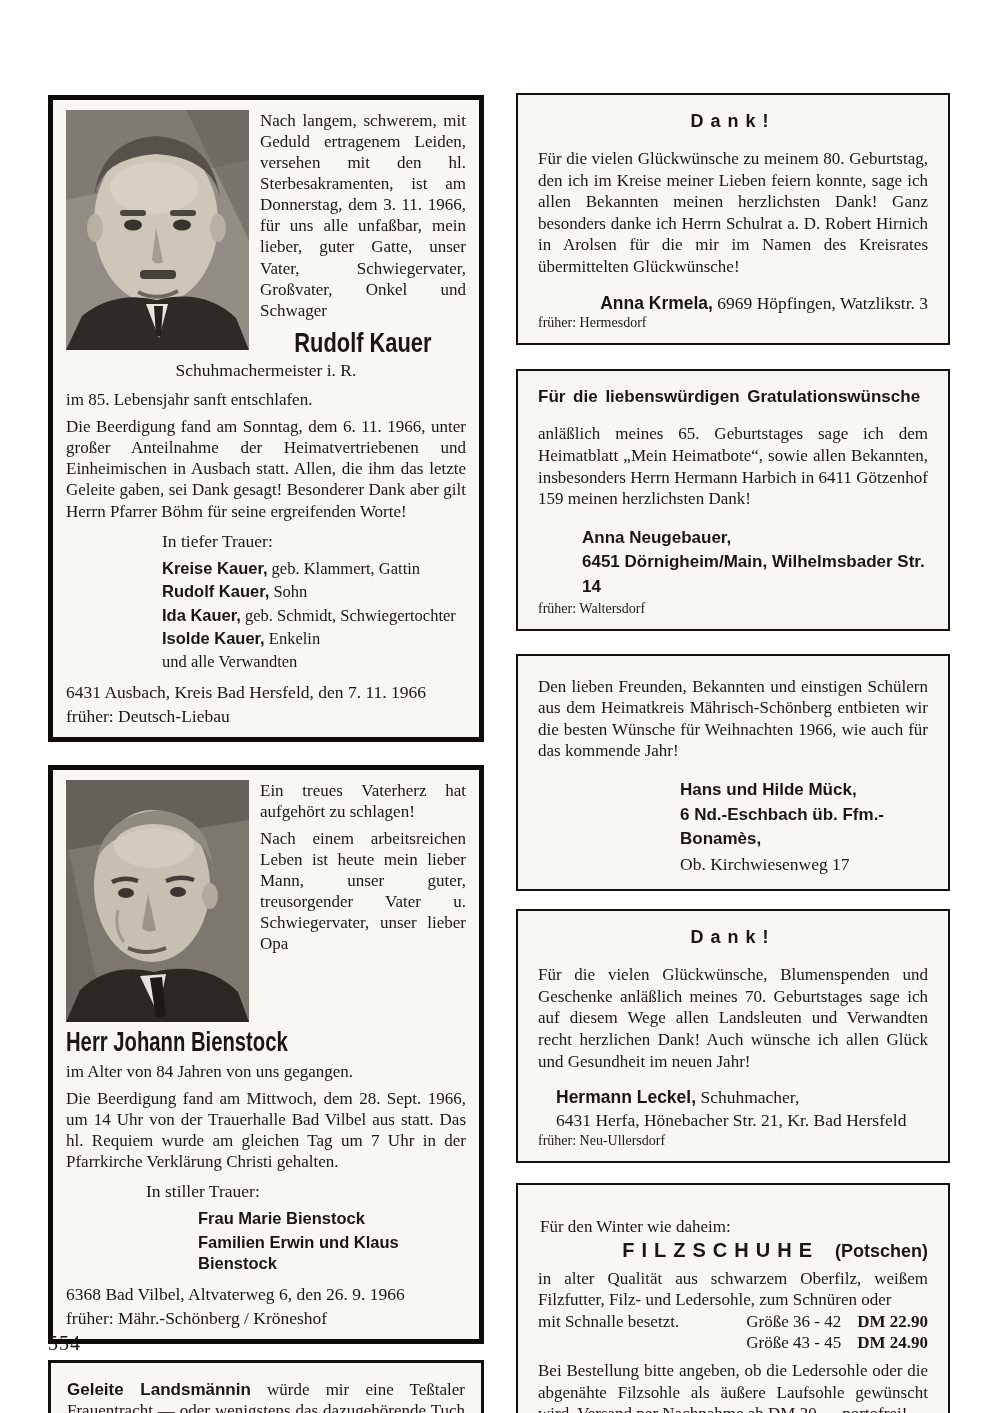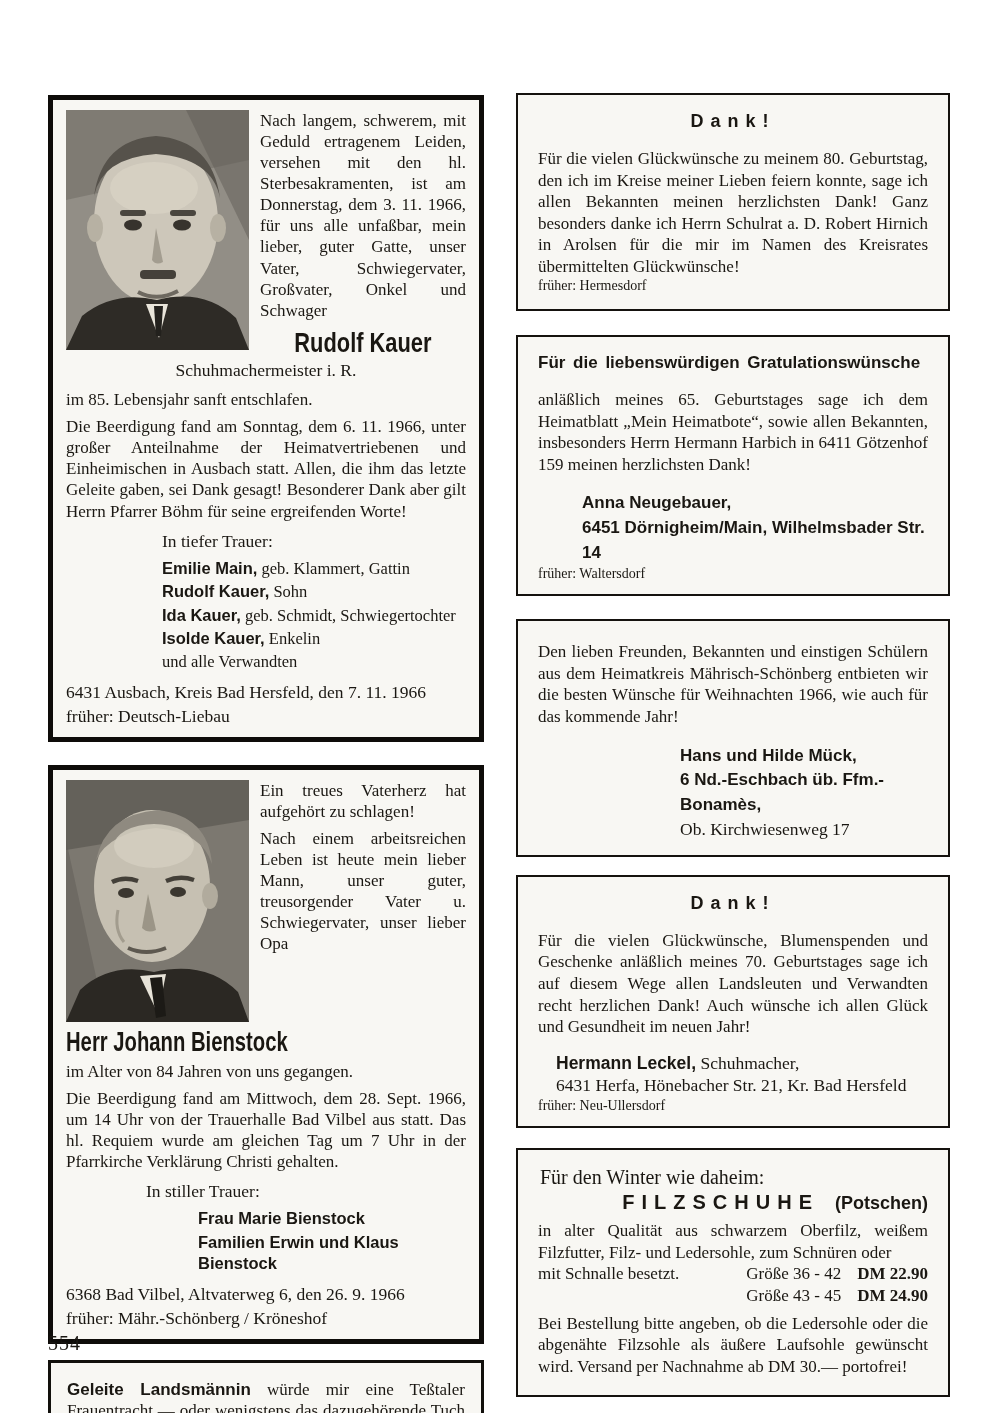--- a/index.html
+++ b/index.html
@@ -41,21 +41,21 @@
   .mourner .bold-sans,.mourner-b .bold-sans{font-size:16.5px;}
   .place{margin-top:9px;font-size:17.5px;line-height:1.25;}
   .former{margin-top:2px;font-size:17.5px;}
   .dank-title{text-align:center;font-family:"Liberation Sans",sans-serif;font-weight:700;font-size:18px;letter-spacing:7px;margin:4px 0 16px;}
   .grat-title{font-family:"Liberation Sans",sans-serif;font-weight:700;font-size:17px;word-spacing:3px;margin:4px 0 16px;}
   .sig-right{text-align:right;margin:16px 0 0;font-size:17.5px;}
   .former-r{margin-top:1px;font-size:14px;}
   .sig-block{margin:16px 0 0 44px;font-family:"Liberation Sans",sans-serif;font-weight:700;font-size:17px;line-height:1.45;}
   .sig-mueck{margin:16px 0 0 142px;font-size:17.5px;line-height:1.45;}
   .sig-leckel{margin:14px 0 0 18px;font-size:17.5px;line-height:1.3;}
-  .filz-lead{font-size:20px;margin:2px 0 2px 2px;}
+  .filz-lead{font-size:17px;margin:18px 0 2px 2px;}
   .filz-title-row{text-align:right;margin:0 0 6px;}
   .filz-title{font-size:20px;letter-spacing:7px;}
   .filz-suffix{font-size:18px;margin-left:12px;}
   .size-row{display:flex;justify-content:space-between;font-size:17px;line-height:1.27;}
   .size-row.right{justify-content:flex-end;}
   .size-pair{display:inline-flex;gap:16px;}
   .price{font-weight:700;}
   .mt6{margin-top:6px;}
   .page-number{position:absolute;left:48px;top:1332px;font-size:20px;letter-spacing:1px;}
 </style>
@@ -88,21 +88,21 @@
           <path d="M80,194 L102,194 L93,228 Z" fill="#e9e5da"></path>
           <path d="M88,196 L97,196 L95,226 L90,226 Z" fill="#23211d"></path>
         </svg>
       </div>
       <p class="body-t just">Nach langem, schwerem, mit Geduld ertragenem Leiden, versehen mit den hl. Sterbesakramenten, ist am Donnerstag, dem 3. 11. 1966, für uns alle unfaßbar, mein lieber, guter Gatte, unser Vater, Schwiegervater, Großvater, Onkel und Schwager</p>
       <h2 class="obit-name"><span class="condensed">Rudolf Kauer</span></h2>
       <p class="subtitle">Schuhmachermeister i. R.</p>
       <p class="body-t just">im 85. Lebensjahr sanft entschlafen.</p>
       <p class="body-t just clear mt6">Die Beerdigung fand am Sonntag, dem 6. 11. 1966, unter großer Anteilnahme der Heimatvertriebenen und Einheimischen in Ausbach statt. Allen, die ihm das letzte Geleite gaben, sei Dank gesagt! Besonderer Dank aber gilt Herrn Pfarrer Böhm für seine ergreifenden Worte!</p>
       <p class="trauer">In tiefer Trauer:</p>
-      <p class="mourner"><span class="bold-sans">Emilie Main,</span><span> geb. Klammert, Gattin</span></p>
+      <p class="mourner"><span class="bold-sans">Kreise Kauer,</span><span> geb. Klammert, Gattin</span></p>
       <p class="mourner"><span class="bold-sans">Rudolf Kauer,</span><span> Sohn</span></p>
       <p class="mourner"><span class="bold-sans">Ida Kauer,</span><span> geb. Schmidt, Schwiegertochter</span></p>
       <p class="mourner"><span class="bold-sans">Isolde Kauer,</span><span> Enkelin</span></p>
       <p class="mourner">und alle Verwandten</p>
       <p class="place">6431 Ausbach, Kreis Bad Hersfeld, den 7. 11. 1966</p>
       <p class="former">früher: Deutsch-Liebau</p>
     </section>
 
     <section class="box box-heavy mb-b" style="min-height:409px;">
       <div class="photo" style="height:242px;">
@@ -143,20 +143,21 @@
 
     </section>
 
   </div>
 
   <div class="col col-right">
 
     <section class="box box-light mb-24" style="min-height:218px;">
       <h3 class="dank-title">Dank!</h3>
       <p class="body-r just">Für die vielen Glückwünsche zu meinem 80. Geburtstag, den ich im Kreise meiner Lieben feiern konnte, sage ich allen Bekannten meinen herzlichsten Dank! Ganz besonders danke ich Herrn Schulrat a. D. Robert Hirnich in Arolsen für die mir im Namen des Kreisrates übermittelten Glückwünsche!</p>
+      <p class="sig-right"><span class="bold-sans">Anna Krmela,</span><span> 6969 Höpfingen, Watzlikstr. 3</span></p>
       <p class="former-r">früher: Hermesdorf</p>
     </section>
 
     <section class="box box-light mb-23" style="min-height:215px;">
       <h3 class="grat-title">Für die liebenswürdigen Gratulationswünsche</h3>
       <p class="body-r just">anläßlich meines 65. Geburtstages sage ich dem Heimatblatt „Mein Heimatbote“, sowie allen Bekannten, insbesonders Herrn Hermann Harbich in 6411 Götzenhof 159 meinen herzlichsten Dank!</p>
       <div class="sig-block">
         <div>Anna Neugebauer,</div>
         <div>6451 Dörnigheim/Main, Wilhelmsbader Str. 14</div>
       </div>

